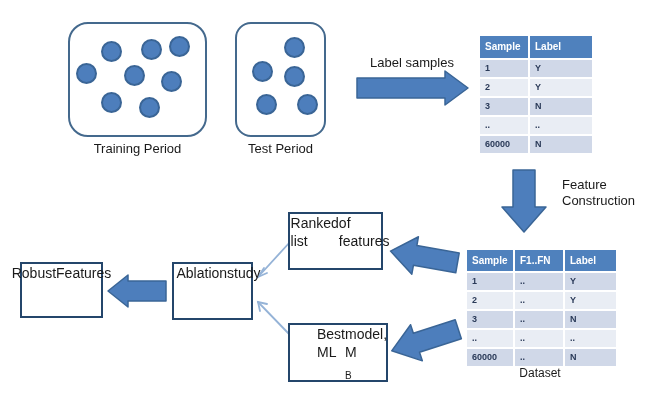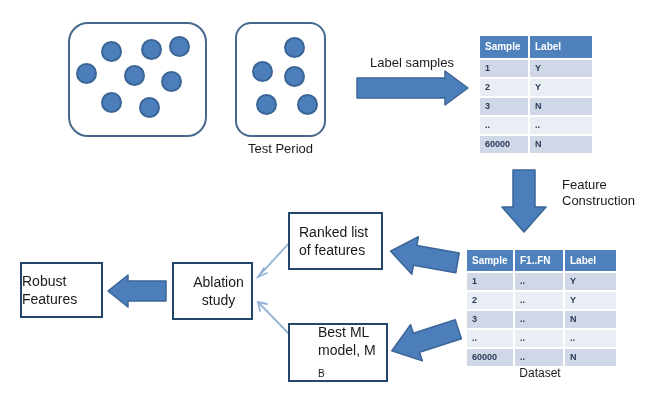--- a/index.html
+++ b/index.html
@@ -26,21 +26,21 @@
 
   .caption{position:absolute; color:#1a1a1a; font-size:13px; text-align:center;}
   .cap-training{left:68px; top:141px; width:139px;}
   .cap-test{left:235px; top:141px; width:91px;}
   .cap-labelsamples{left:352px; top:55px; width:120px; font-size:13px;}
   .cap-featcon{left:562px; top:177px; width:86px; text-align:left; font-size:13px; line-height:16px;}
   .cap-dataset{left:467px; top:366px; width:146px; font-size:12px;}
 
   
   .pbox{position:absolute; background:#ffffff; border:2.5px solid var(--box-border); box-sizing:border-box;
-        display:flex; flex-direction:column; justify-content:center; color:#1a1a1a;
+        display:flex; justify-content:center; color:#1a1a1a;
         font-size:14px; line-height:18px;}
   .pbox span{display:block;}
   .robust{left:20px; top:262px; width:83px; height:56px; }
   .ablation{left:172px; top:262px; width:81px; height:58px; padding-left:12px;text-align:center;}
   .ranked{left:288px; top:212px; width:95px; height:58px; padding-left:9px;}
   .bestml{left:288px; top:323px; width:100px; height:59px; padding-left:28px;}
   .bestml sub{font-size:10px;}
 
   
   .dtable{position:absolute; display:grid; column-gap:2px; row-gap:2px;}
@@ -93,20 +93,21 @@
   </div>
 
   <div class="container-shape test">
     <div class="dot" style="left:47px; top:13px;"></div>
     <div class="dot" style="left:15px; top:37px;"></div>
     <div class="dot" style="left:47px; top:42px;"></div>
     <div class="dot" style="left:19px; top:70px;"></div>
     <div class="dot" style="left:60px; top:70px;"></div>
   </div>
 
+  <div class="caption cap-training">Training Period</div>
   <div class="caption cap-test">Test Period</div>
   <div class="caption cap-featcon">
     <span>Feature</span><br>
     <span>Construction</span>
   </div>
   <div class="caption cap-labelsamples">Label samples</div>
 
   <div class="dtable t1">
     <div class="hcell">Sample</div>
     <div class="hcell">Label</div>

